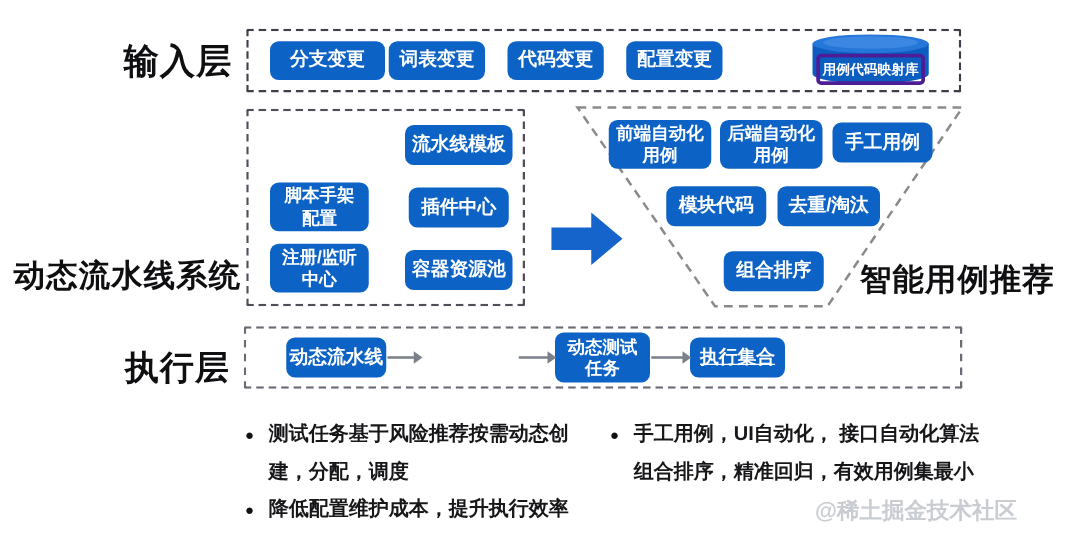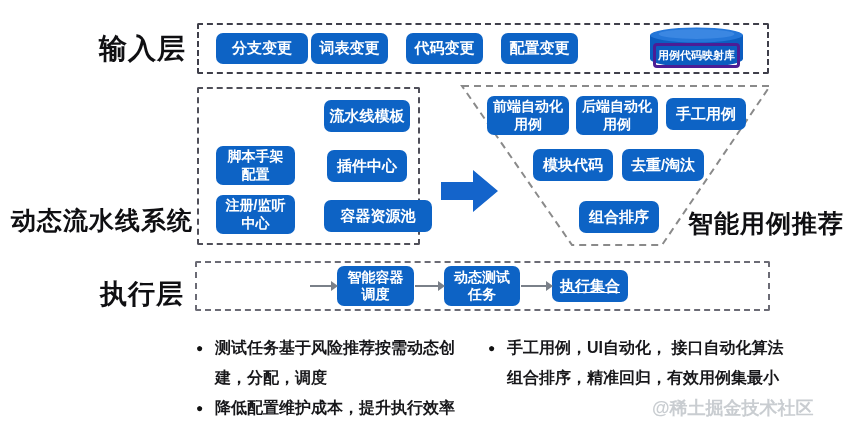--- a/index.html
+++ b/index.html
@@ -64,41 +64,40 @@
     <div class="cyl-label">用例代码映射库</div>
   </div>
 
   <div class="dashed-box" style="left:197px;top:87px;width:219px;height:154px;border:2px dashed #4f4f59;"></div>
   <div class="node" style="left:324px;top:100px;width:86px;height:32px;">流水线模板</div>
   <div class="node small" style="left:216px;top:146px;width:79px;height:39px;">脚本手架
 配置</div>
   <div class="node" style="left:327px;top:150px;width:80px;height:32px;">插件中心</div>
   <div class="node small" style="left:216px;top:195px;width:79px;height:39px;">注册/监听
 中心</div>
-  <div class="node" style="left:324px;top:200px;width:108px;height:32px;">容器资源池</div>
+  <div class="node" style="left:324px;top:200px;width:86px;height:32px;">容器资源池</div>
 
   <svg style="position:absolute;left:441px;top:169px;" width="58" height="44" viewBox="0 0 58 44">
     <polygon points="0,13 32,13 32,1 57,22 32,43 32,31 0,31" fill="#1464cb"></polygon>
   </svg>
 
   <svg style="position:absolute;left:455px;top:82px;" width="320" height="168" viewBox="0 0 320 168">
     <polygon points="7,4 315,4 207,163 117,163" fill="none" stroke="#8a8a8a" stroke-width="2" stroke-dasharray="7 5"></polygon>
   </svg>
   <div class="node small" style="left:487px;top:96px;width:82px;height:39px;">前端自动化
 用例</div>
   <div class="node small" style="left:576px;top:96px;width:82px;height:39px;">后端自动化
 用例</div>
   <div class="node" style="left:666px;top:98px;width:80px;height:32px;">手工用例</div>
   <div class="node" style="left:533px;top:149px;width:80px;height:32px;">模块代码</div>
   <div class="node" style="left:622px;top:149px;width:82px;height:32px;">去重/淘汰</div>
   <div class="node" style="left:579px;top:201px;width:80px;height:32px;">组合排序</div>
 
   <div class="dashed-box" style="left:195px;top:261px;width:571px;height:46px;border:2px dashed #6b6b75;"></div>
-  <div class="node small" style="left:337px;top:266px;width:77px;height:40px;">智能容器
-调度</div>
+  <div class="node" style="left:229px;top:270px;width:80px;height:32px;">动态流水线</div>
   <div class="node small" style="left:444px;top:266px;width:76px;height:40px;">动态测试
 任务</div>
   <div class="node" style="left:552px;top:270px;width:76px;height:32px;text-decoration:underline;">执行集合</div>
   <div class="connector" style="left:310px;top:285px;width:26px;"></div>
   <div class="connector" style="left:415px;top:285px;width:28px;"></div>
   <div class="connector" style="left:521px;top:285px;width:30px;"></div>
 
   <div class="notes" style="left:196px;top:333px;width:292px;">
     <div class="bullet">
       <span class="dot">●</span>

